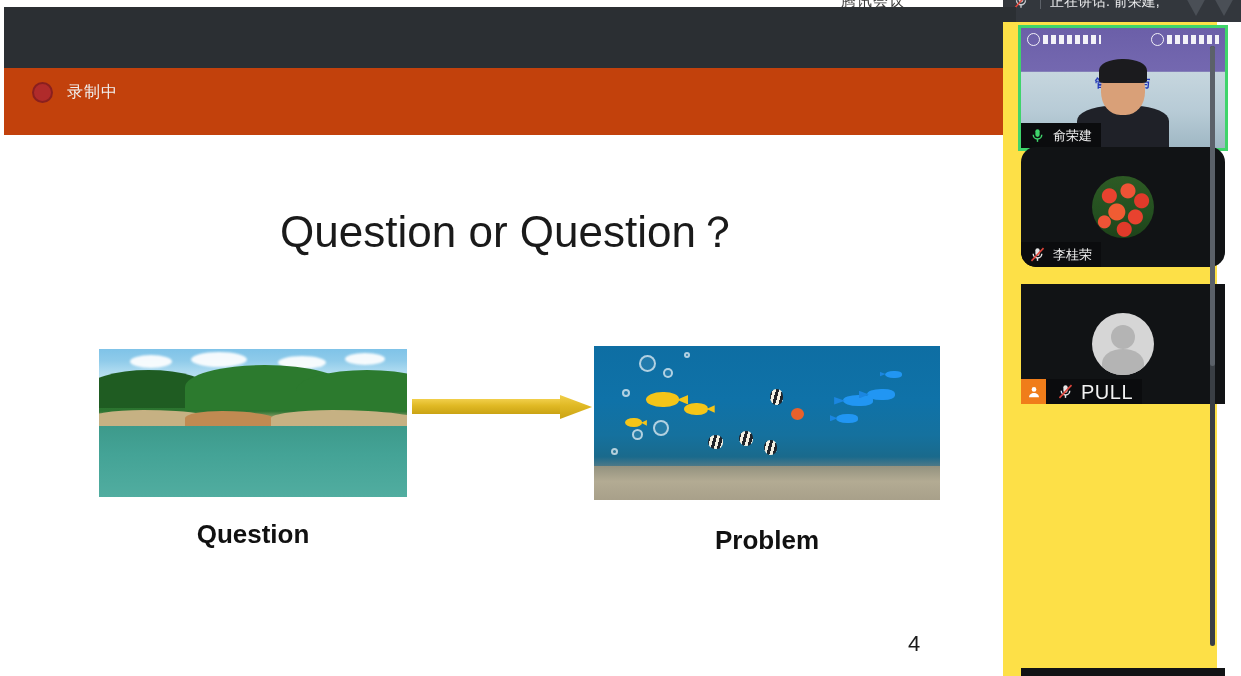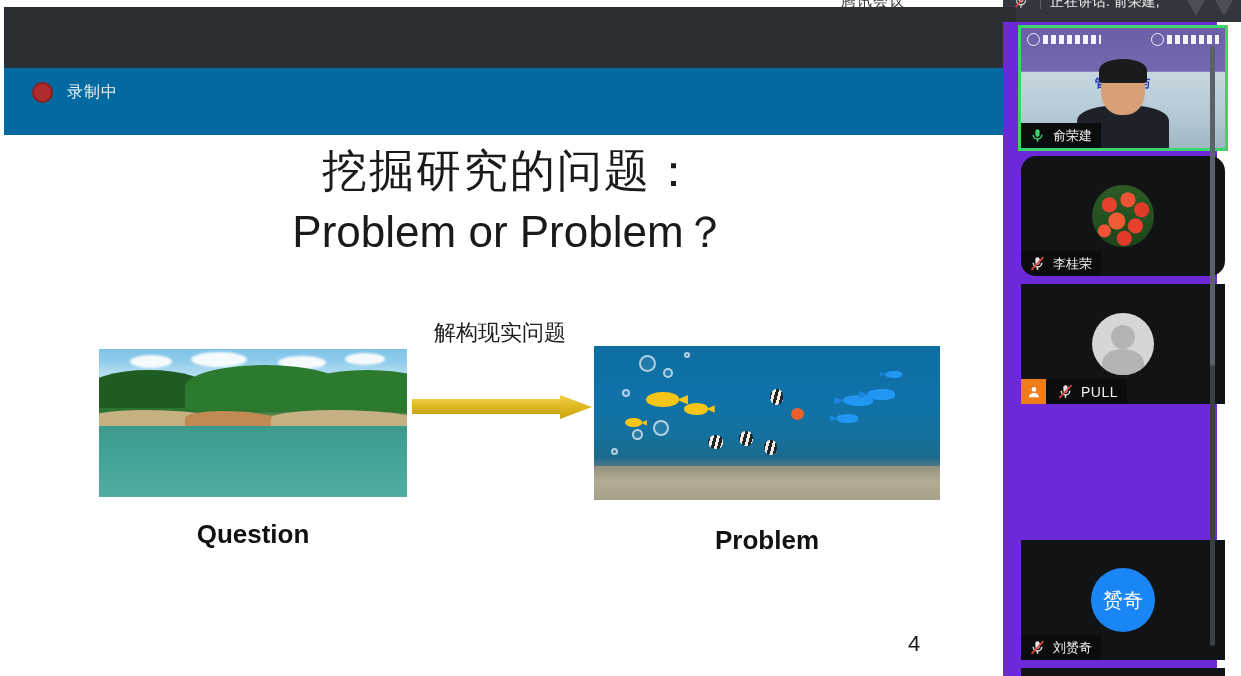--- a/index.html
+++ b/index.html
@@ -56,21 +56,21 @@
   .stage {
     position:absolute; left:0; top:7px; width:1016px; height:669px;
     background:#ffffff;
   }
   .stage-topbar {
     position:absolute; left:4px; top:0; width:1012px; height:61px;
     background:#2b2f33;
   }
   .rec-band {
     position:absolute; left:4px; top:61px; width:1012px; height:77px;
-    background:#0369a1;
+    background:#c2410c;
   }
   .rec-inner {
     position:absolute; left:28px; top:14px;
     display:flex; align-items:center; gap:14px;
   }
   .rec-dot {
     width:21px; height:21px; border-radius:50%;
     border:2px solid #8a1f1f; background:#b02b2b;
     box-sizing:border-box;
   }
@@ -189,21 +189,21 @@
     text-align:center; font-size:26px; font-weight:bold; color:#111;
   }
   .page-num {
     position:absolute; left:880px; top:496px; width:60px;
     text-align:center; font-size:22px; color:#1a1a1a;
   }
 
   
   .rail {
     position:absolute; left:1003px; top:22px; width:214px; height:654px;
-    background:#6d28d9;
+    background:#fde047;
   }
   .tile {
     position:absolute; left:18px; width:204px; height:120px;
     background:#111315; overflow:hidden;
   }
   .tile.active { outline:3px solid #3fd46b; outline-offset:0px; }
   .tile-body { position:absolute; inset:0; }
 
   
   .vid {
@@ -312,21 +312,21 @@
     display:flex; align-items:center; justify-content:center; flex:0 0 auto;
   }
   .plate .micbox {
     width:19px; height:19px; margin-left:7px; flex:0 0 auto;
     display:flex; align-items:center; justify-content:center;
   }
   .host-badge + .micbox { margin-left:4px; }
   .plate .pname {
     font-size:13px; color:#f2f2f2; white-space:nowrap; line-height:1;
   }
-  .plate .pname.lat { font-size:14px; letter-spacing:.5px; }
+  .plate .pname.lat { font-size:20px; letter-spacing:.5px; }
 
   
   .rail-scroll {
     position:absolute; right:2px; top:24px; width:5px; height:600px;
     background:#3a3f45; border-radius:3px;
   }
   .rail-scroll i {
     position:absolute; left:0; top:0; width:5px; height:320px;
     background:#5b6views; background:#5b6169; border-radius:3px; display:block;
   }
@@ -373,39 +373,37 @@
 
     <div class="rec-band">
       <div class="rec-inner">
         <span class="rec-dot"></span>
         <span class="rec-label">录制中</span>
       </div>
     </div>
 
     <div class="slide">
 
-      <div class="slide-title-cn">挖掘研究的问题：</div>
-      <div class="slide-title-en">Problem  or Problem？</div>
+      <div class="slide-title-en">Question  or Question？</div>
 
       <div class="pic-left">
         <div class="cloud" style="left:10%;top:4%;width:42px;height:13px;"></div>
         <div class="cloud" style="left:30%;top:2%;width:56px;height:15px;"></div>
         <div class="cloud" style="left:58%;top:5%;width:48px;height:13px;"></div>
         <div class="cloud" style="left:80%;top:3%;width:40px;height:12px;"></div>
         <div class="hill dark" style="left:-4%;top:14%;width:40%;height:26%;"></div>
         <div class="hill" style="left:28%;top:11%;width:52%;height:30%;"></div>
         <div class="hill" style="left:64%;top:14%;width:46%;height:28%;"></div>
         <div class="sand" style="left:-4%;top:41%;width:46%;height:16%;"></div>
         <div class="sand warm" style="left:28%;top:42%;width:30%;height:12%;"></div>
         <div class="sand" style="left:56%;top:41%;width:50%;height:14%;"></div>
         <div class="water" style="top:52%;"></div>
       </div>
 
       <div class="arrow-cap">
-        <div>解构现实问题</div>
       </div>
 
       <div class="arrow">
         <span class="shaft"></span>
         <span class="head"></span>
       </div>
 
       <div class="pic-right">
         <div class="seafloor"></div>
         <div class="bub" style="left:13%;top:6%;width:17px;height:17px;"></div>
@@ -463,21 +461,21 @@
           <svg width="17" height="17" viewBox="0 0 24 24">
             <rect x="9" y="3" width="6" height="11" rx="3" fill="#3fd46b"></rect>
             <path d="M6 11a6 6 0 0 0 12 0" stroke="#3fd46b" stroke-width="2" fill="none"></path>
             <line x1="12" y1="17" x2="12" y2="21" stroke="#3fd46b" stroke-width="2"></line>
           </svg>
         </span>
         <span class="pname">俞荣建</span>
       </div>
     </div>
 
-    <div class="tile" style="top:134px;border-radius:15px;">
+    <div class="tile" style="top:125px;border-radius:15px;">
       <div class="avatar av-tulip"></div>
       <div class="plate">
         <span class="micbox">
           <svg width="17" height="17" viewBox="0 0 24 24">
             <rect x="9" y="3" width="6" height="11" rx="3" fill="#e6e6e6"></rect>
             <path d="M6 11a6 6 0 0 0 12 0" stroke="#e6e6e6" stroke-width="2" fill="none"></path>
             <line x1="12" y1="17" x2="12" y2="21" stroke="#e6e6e6" stroke-width="2"></line>
             <line x1="3.5" y1="21" x2="20.5" y2="3" stroke="#e2463c" stroke-width="2.2"></line>
           </svg>
         </span>
@@ -503,36 +501,20 @@
             <path d="M6 11a6 6 0 0 0 12 0" stroke="#e6e6e6" stroke-width="2" fill="none"></path>
             <line x1="12" y1="17" x2="12" y2="21" stroke="#e6e6e6" stroke-width="2"></line>
             <line x1="3.5" y1="21" x2="20.5" y2="3" stroke="#e2463c" stroke-width="2.2"></line>
           </svg>
         </span>
         <span class="pname lat">PULL</span>
       </div>
     </div>
 
 
-    <div class="tile" style="top:518px;">
-      <div class="avatar av-initial">
-        <span>赟奇</span>
-      </div>
-      <div class="plate">
-        <span class="micbox">
-          <svg width="17" height="17" viewBox="0 0 24 24">
-            <rect x="9" y="3" width="6" height="11" rx="3" fill="#e6e6e6"></rect>
-            <path d="M6 11a6 6 0 0 0 12 0" stroke="#e6e6e6" stroke-width="2" fill="none"></path>
-            <line x1="12" y1="17" x2="12" y2="21" stroke="#e6e6e6" stroke-width="2"></line>
-            <line x1="3.5" y1="21" x2="20.5" y2="3" stroke="#e2463c" stroke-width="2.2"></line>
-          </svg>
-        </span>
-        <span class="pname">刘赟奇</span>
-      </div>
-    </div>
 
     <div class="tile" style="top:646px;height:120px;">
       <div class="tile-body"></div>
     </div>
 
     <div class="rail-scroll">
       <i></i>
     </div>
   </div>
 

